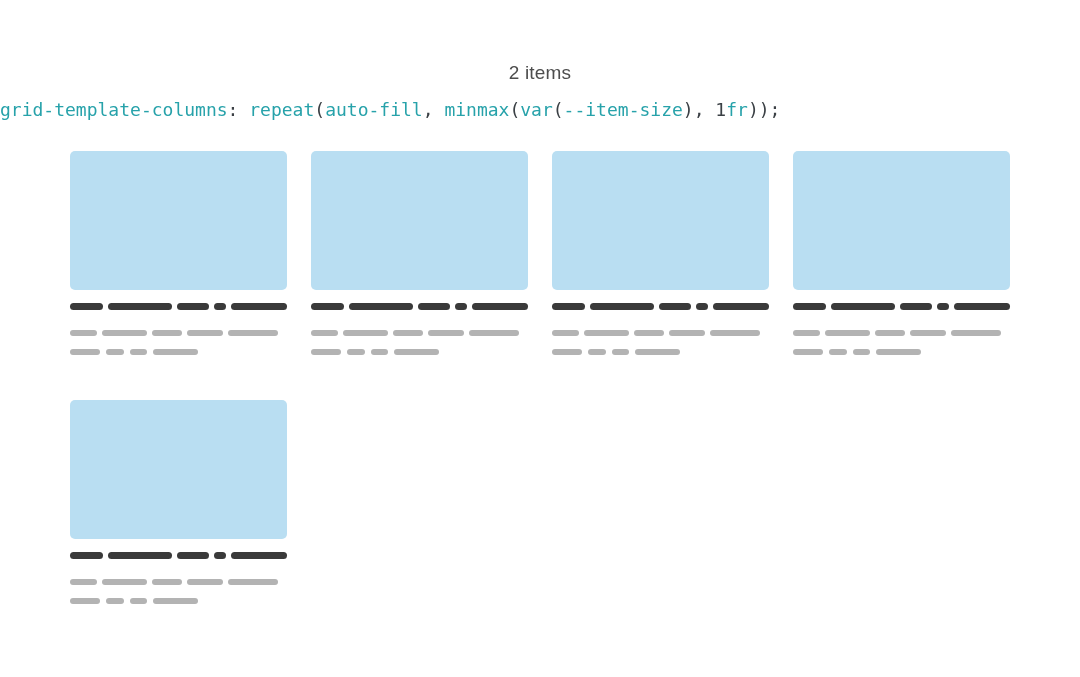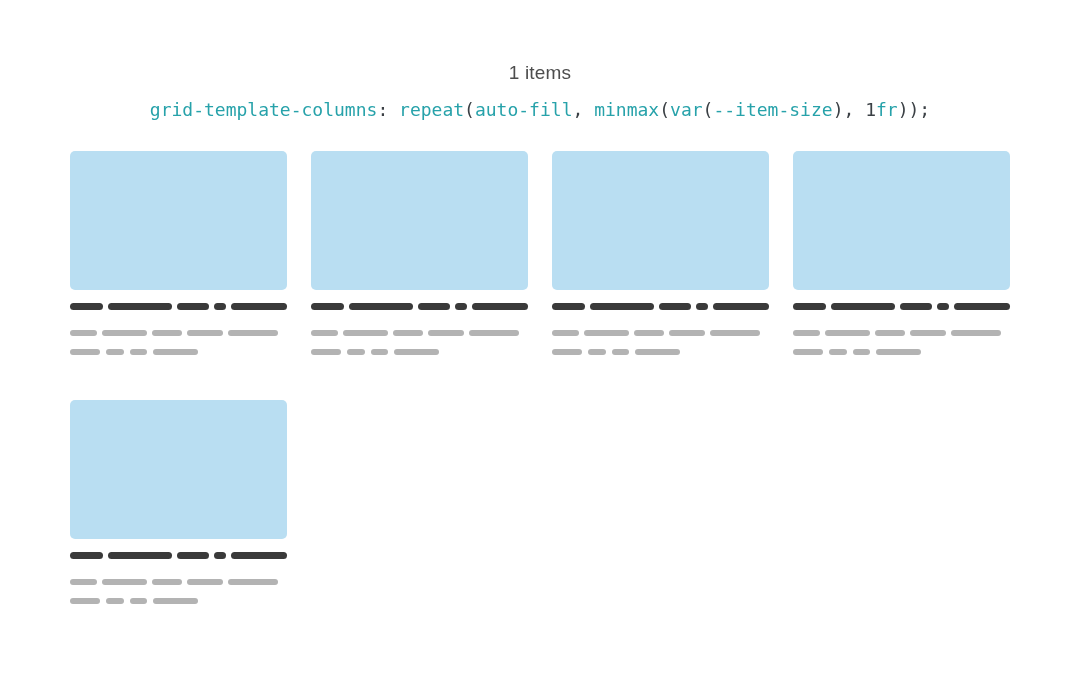--- a/index.html
+++ b/index.html
@@ -22,21 +22,21 @@
     text-align: center;
     font-size: 19px;
     color: var(--count-text, #4d4d4d);
     letter-spacing: 0.2px;
   }
   .code-line {
     position: absolute;
     top: 99px;
     left: 0;
     width: 100%;
-    text-align: center;
+    text-align: left;
     font-family: "DejaVu Sans Mono", monospace;
     font-size: 18px;
     line-height: 21px;
     white-space: pre;
     letter-spacing: 0px;
   }
   .tok-teal { color: var(--teal, #27a2aa); }
   .tok-dark { color: var(--code-dark, #3b4045); }
 
   .cards-grid {
@@ -78,21 +78,21 @@
   }
   .row.g1 { margin-top: 20px; }
   .row.g2 { margin-top: 13px; }
   .row.g2 .dash { margin-right: 6px; }
   .row .dash:last-child { margin-right: 0; }
 </style>
 </head>
 <body>
 
 <div>
-  <div class="item-count">1 items</div>
+  <div class="item-count">2 items</div>
   <div class="code-line"><span class="tok-teal">grid-template-columns</span><span class="tok-dark">: </span><span class="tok-teal">repeat</span><span class="tok-dark">(</span><span class="tok-teal">auto-fill</span><span class="tok-dark">, </span><span class="tok-teal">minmax</span><span class="tok-dark">(</span><span class="tok-teal">var</span><span class="tok-dark">(</span><span class="tok-teal">--item-size</span><span class="tok-dark">), </span><span class="tok-dark">1</span><span class="tok-teal">fr</span><span class="tok-dark">));</span></div>
 </div>
 
 <div class="cards-grid">
     <div class="card">
       <div class="card-image"></div>
       <div class="row title">
         <span class="dash" style="width: 33px;"></span>
         <span class="dash" style="width: 64px;"></span>
         <span class="dash" style="width: 32px;"></span>

